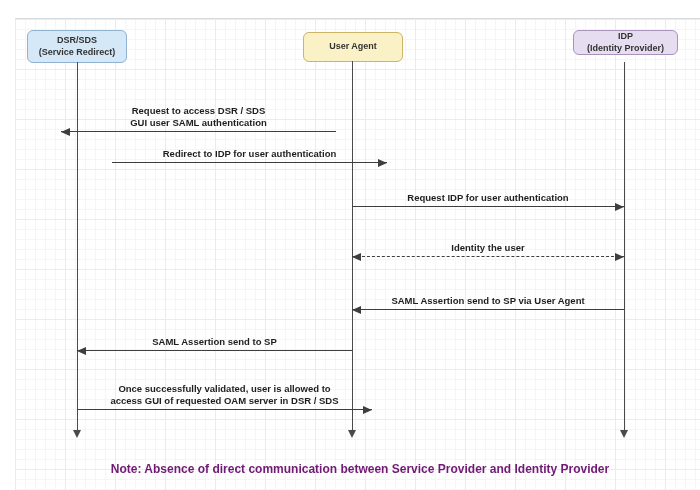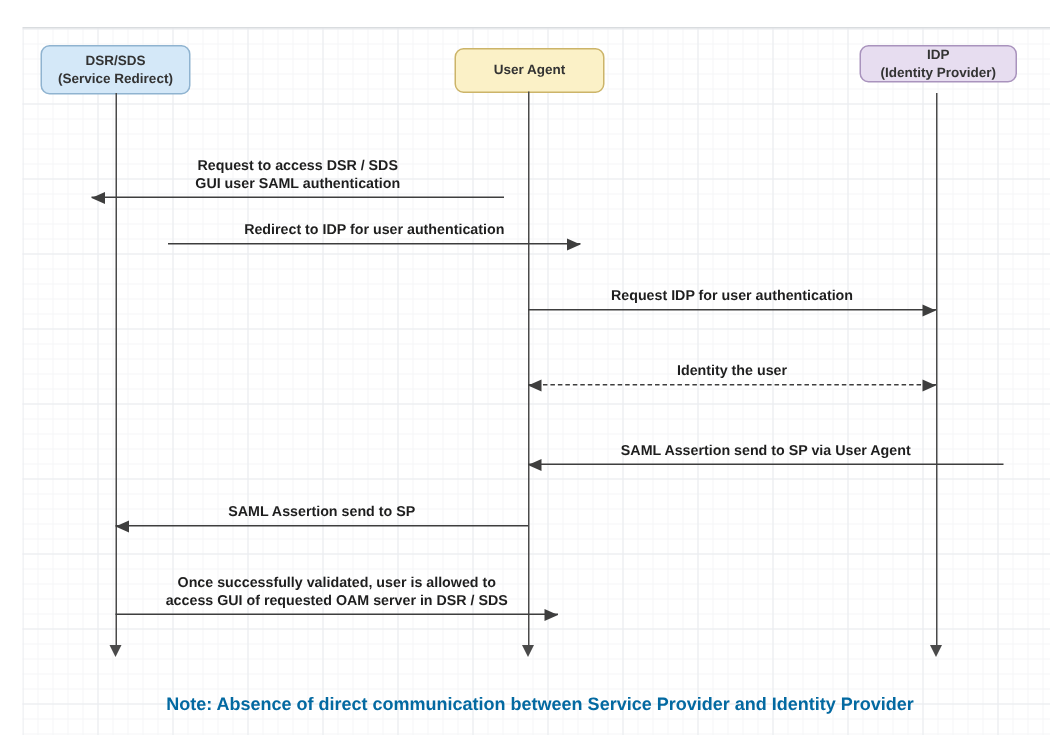--- a/index.html
+++ b/index.html
@@ -46,21 +46,21 @@
     position:absolute;left:-10px;right:-10px;bottom:3px;text-align:center;
     font-size:9.5px;font-weight:bold;color:#1e1e1e;line-height:1.25;
   }
   .ah{position:absolute;width:0;height:0;bottom:-4px;}
   .ah.left{left:0;border-top:4px solid transparent;border-bottom:4px solid transparent;border-right:9px solid #3e3e3e;}
   .ah.right{right:0;border-top:4px solid transparent;border-bottom:4px solid transparent;border-left:9px solid #3e3e3e;}
   #msg1{left:61px; top:84px; width:275px;height:28px;margin-top:20px;}
   #msg2{left:77px; top:140px;width:275px;height:23px;margin-left:35px;}
   #msg3{left:352px;top:184px;width:272px;height:23px;}
   #msg4{left:352px;top:234px;width:272px;height:23px;}
-  #msg5{left:352px;top:287px;width:272px;height:23px;padding-left:45px;}
+  #msg5{left:352px;top:287px;width:272px;height:23px;}
   #msg6{left:77px; top:328px;width:275px;height:23px;}
   #msg7{left:77px; top:380px;width:275px;height:30px;padding-left:20px;}
   #note{
     position:absolute;left:20px;right:0;top:462px;text-align:center;
     font-size:12px;font-weight:bold;
   }
 </style>
 </head>
 <body>
 
@@ -138,14 +138,14 @@
 
   <div class="msg" id="msg7">
     <div class="txt">
       <div>Once successfully validated, user is allowed to</div>
       <div>access GUI of requested OAM server in DSR / SDS</div>
     </div>
     <div class="line"></div>
     <div class="ah right"></div>
   </div>
 
-  <div id="note" style="color: #0369a1;">Note: Absence of direct communication between Service Provider and Identity Provider</div>
+  <div id="note" style="color: #701a75;">Note: Absence of direct communication between Service Provider and Identity Provider</div>
 </div>
 
 </body></html>

